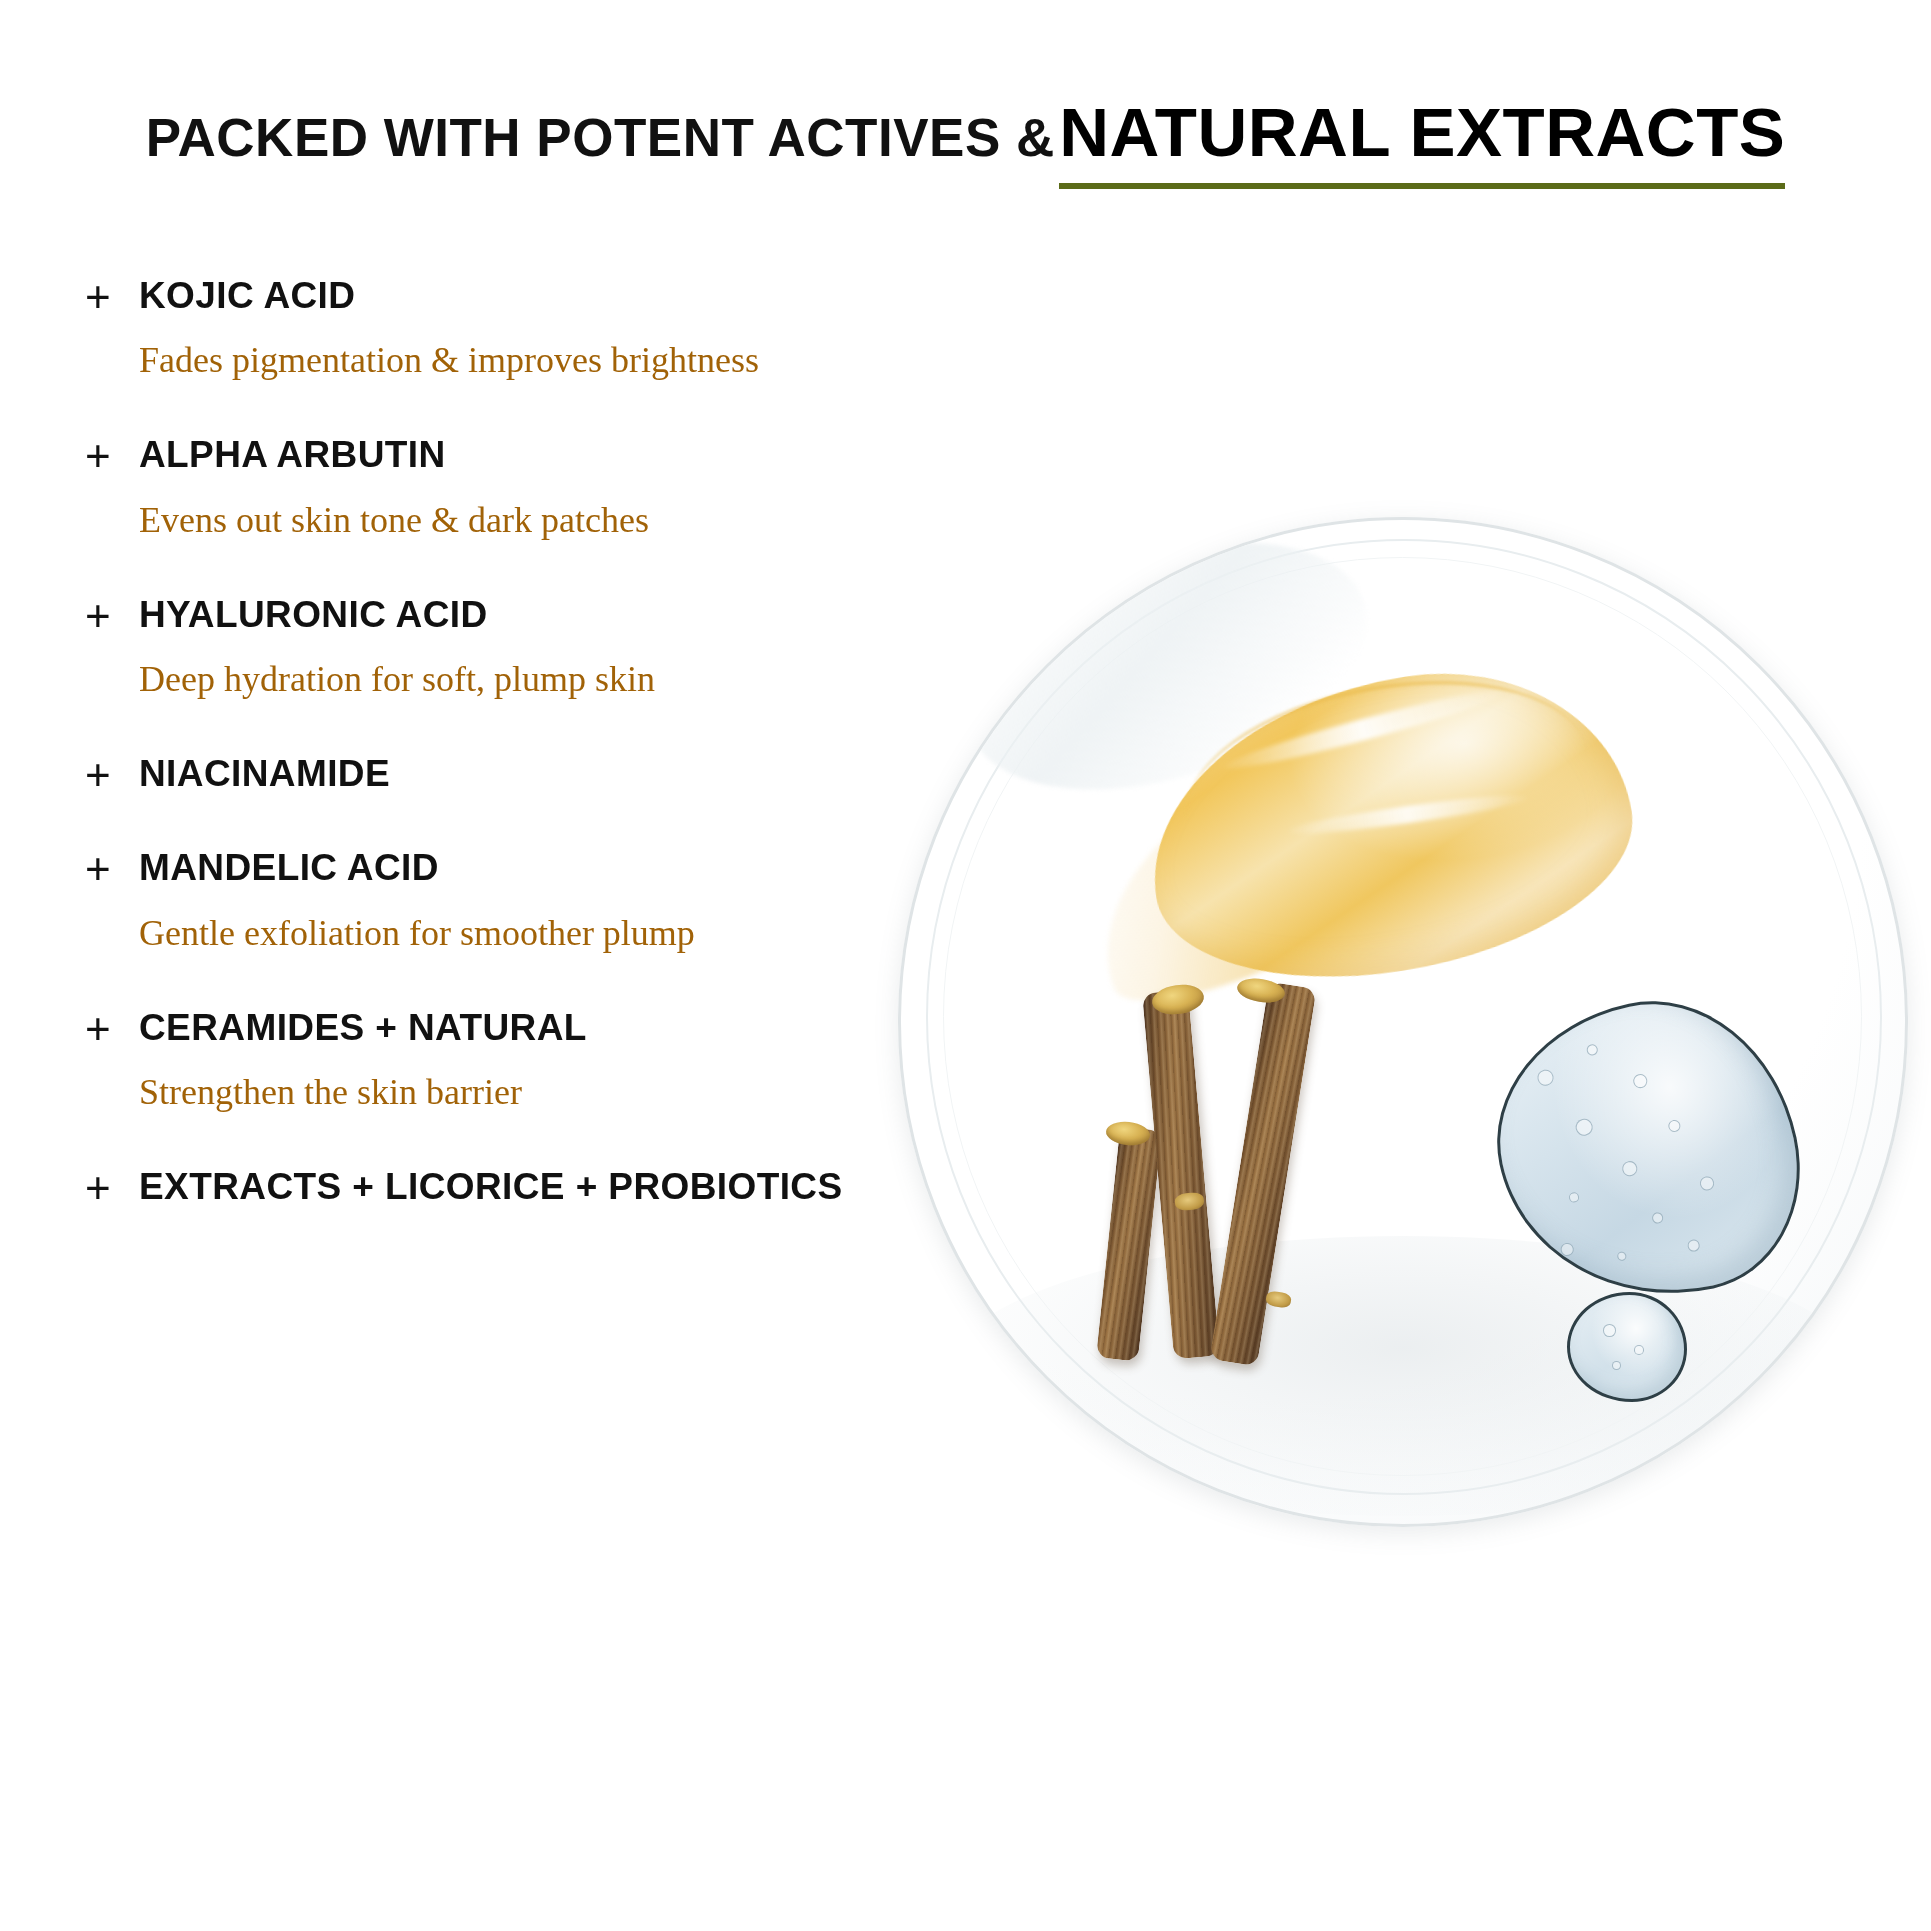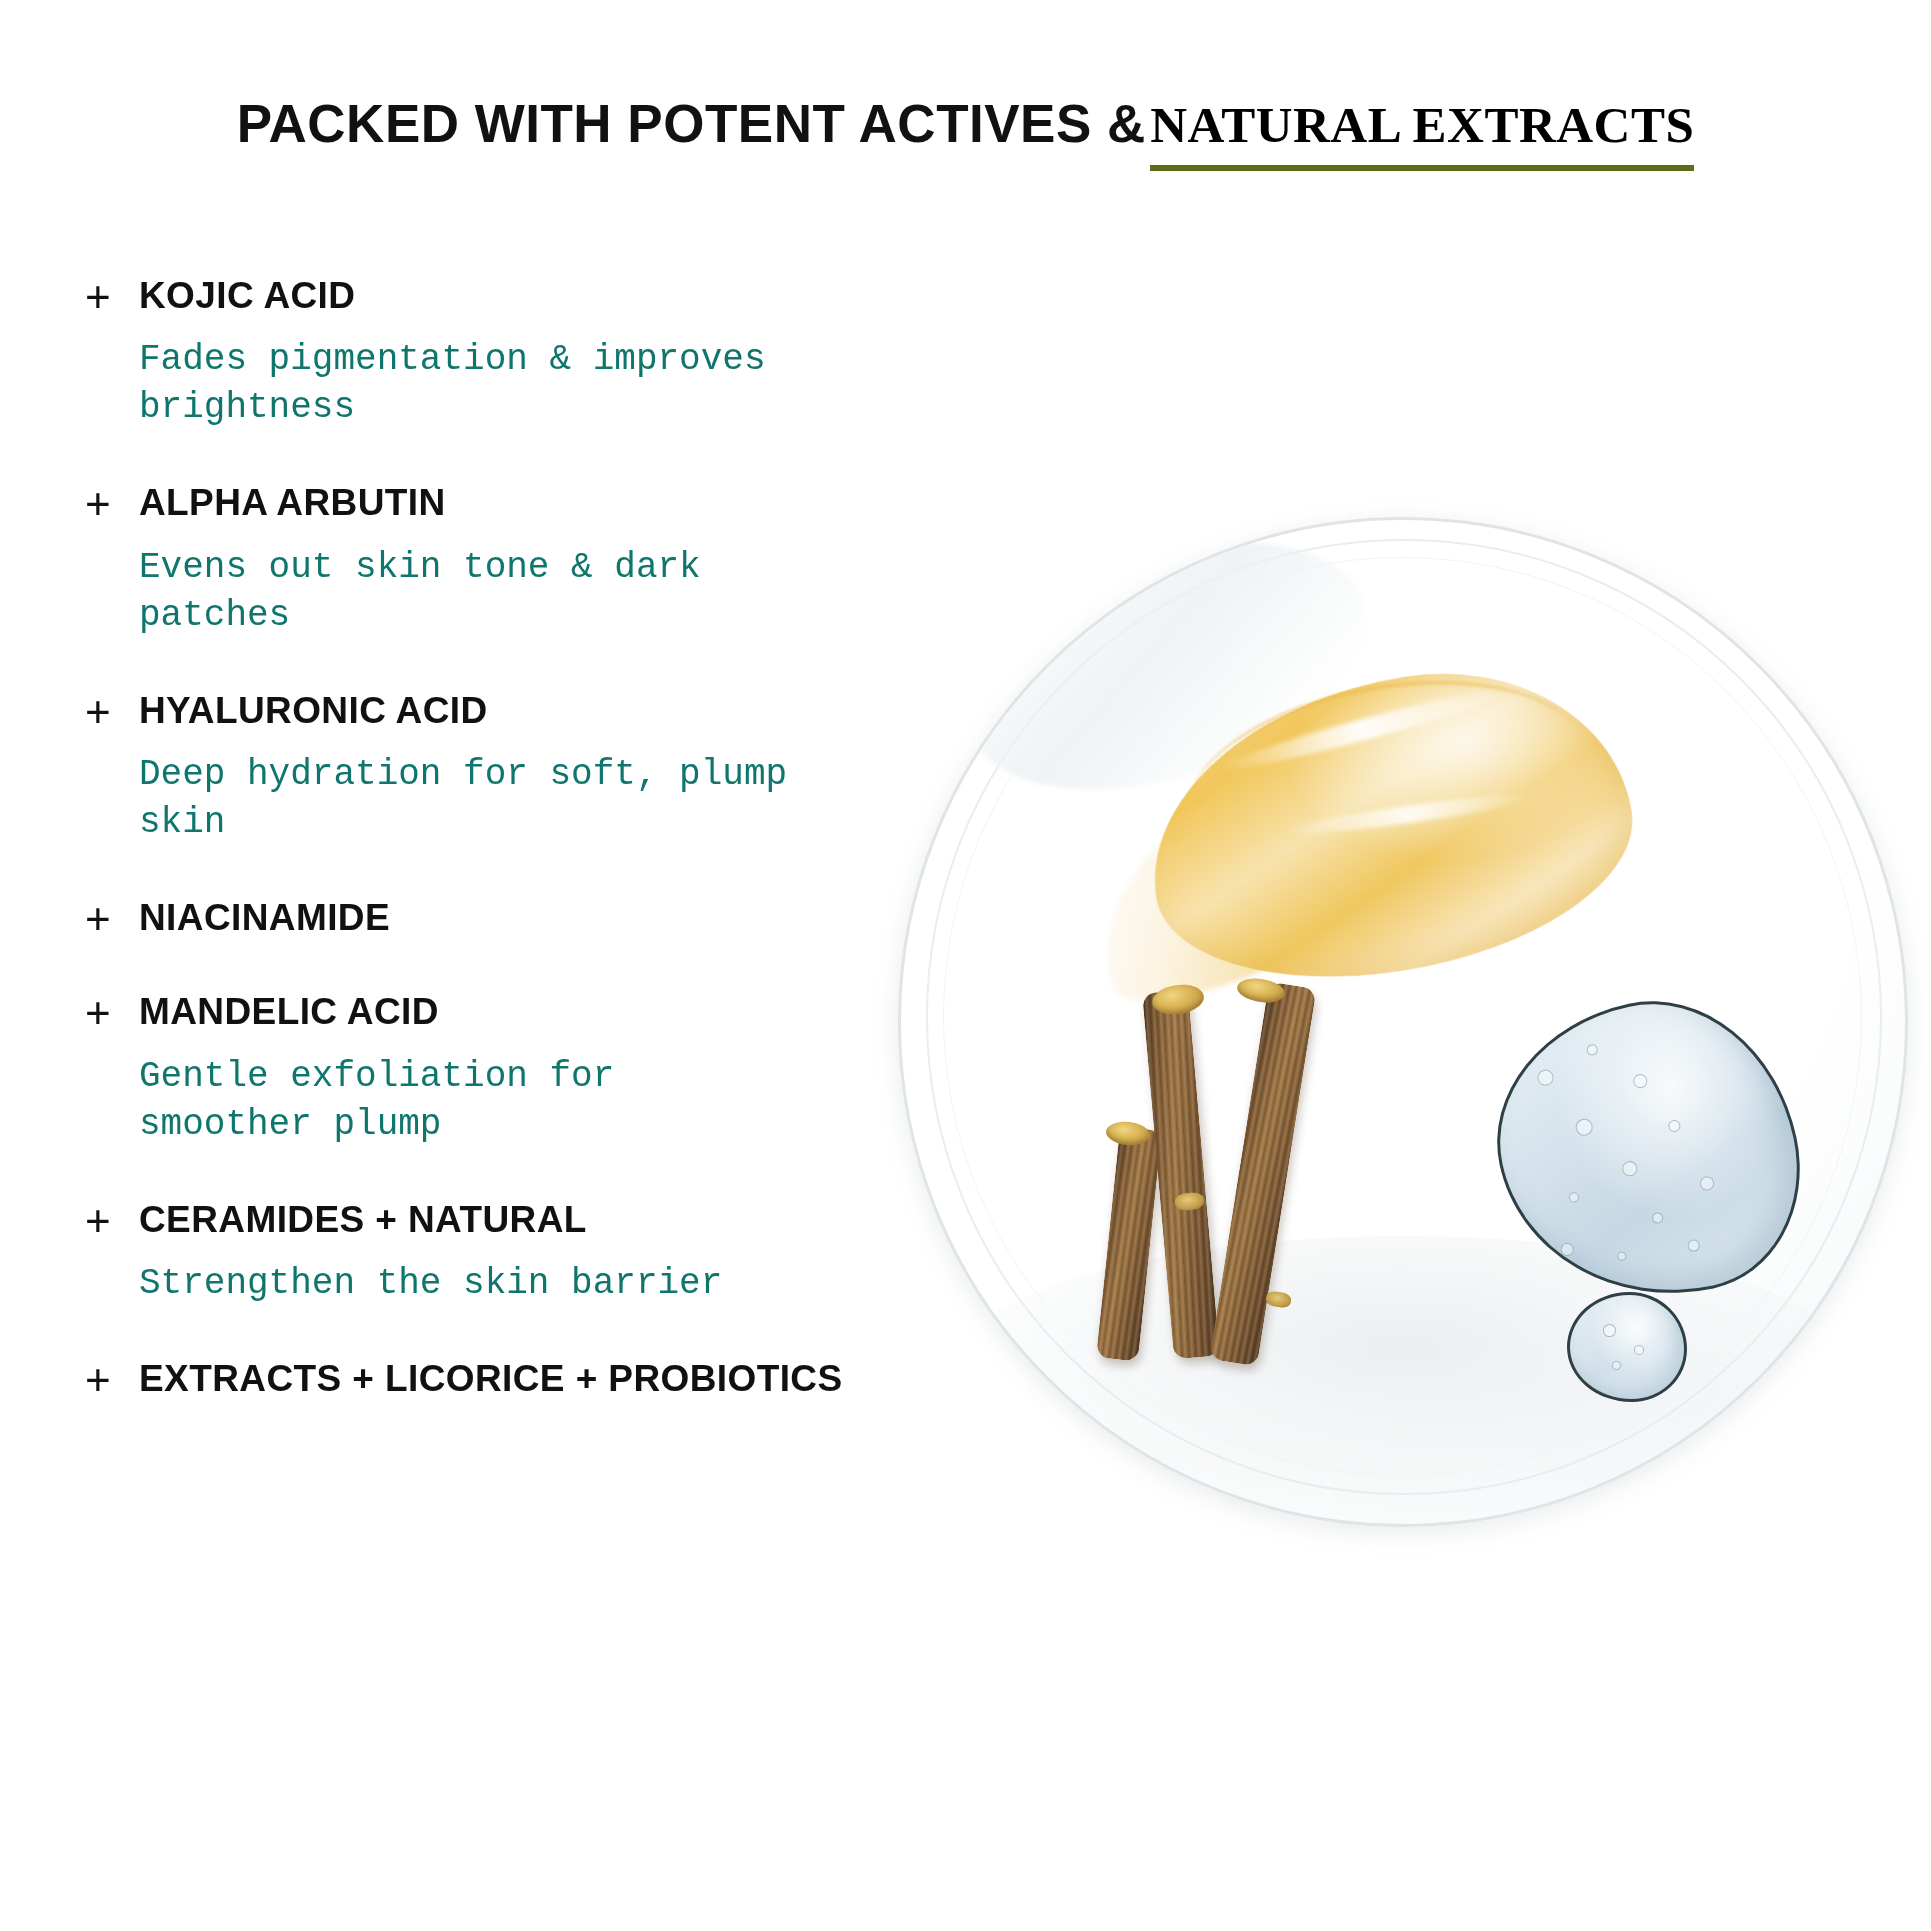--- a/index.html
+++ b/index.html
@@ -19,27 +19,27 @@
     white-space:nowrap;
   }
   .title-light{
     font-size:53px;
     font-weight:700;
     letter-spacing:0.5px;
     color:#111111;
     font-family:"Liberation Sans", sans-serif;
   }
   .title-strong{
-    font-size:51px;
+    font-size:69px;
     font-weight:700;
     letter-spacing:0.5px;
     color:#000000;
     border-bottom:6.8px solid #5b6b18;
     padding-bottom:11.6px;
-    font-family:Liberation Serif, serif;
+    font-family:Liberation Sans, sans-serif;
   }
 
   
   #ingredient-list{
     position:absolute;
     top:275px;
     left:85px;
     width:869px;
   }
   .ingredient-item{
@@ -67,23 +67,23 @@
     letter-spacing:0.4px;
     color:#111111;
     font-family:Liberation Sans, sans-serif;
   }
   .ing-desc{
     margin-left:54px;
     margin-top:17.4px;
     font-size:36px;
     line-height:48px;
     font-weight:400;
-    color:#0f766e;
+    color:#a16207;
     max-width:657px;
-    font-family:Liberation Mono, monospace;
+    font-family:Liberation Serif, serif;
   }
 
   
   #petri-photo{
     position:absolute;
     left:898px;
     top:517px;
     width:1038px;
     height:1038px;
   }

